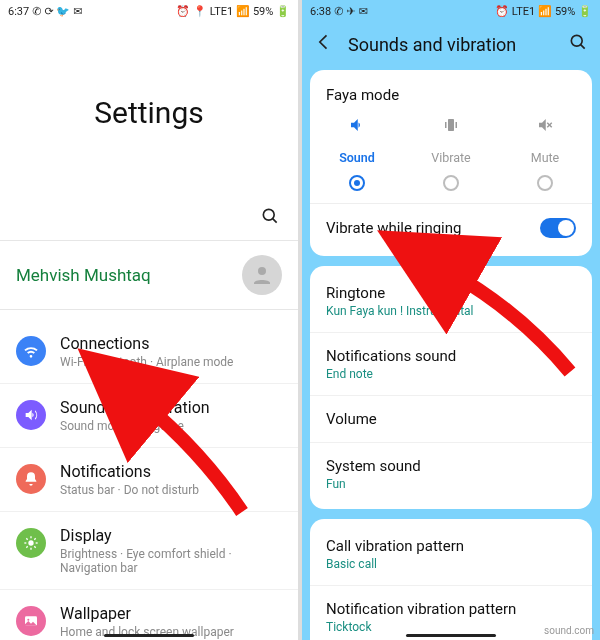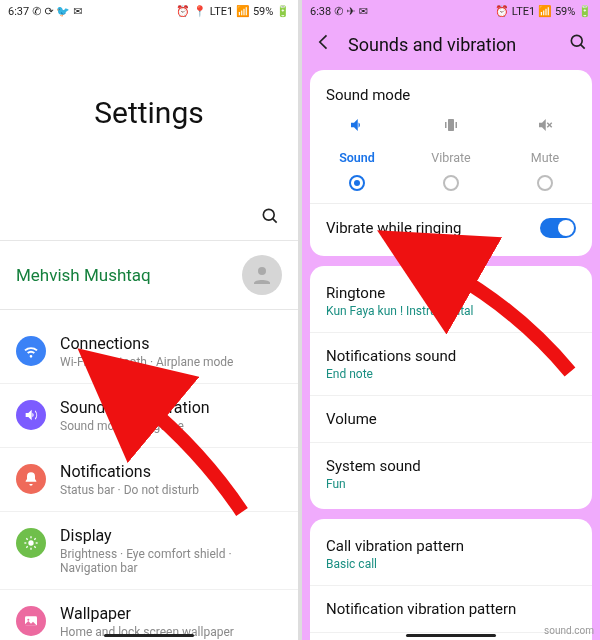--- a/index.html
+++ b/index.html
@@ -43,21 +43,21 @@
   .radio-row { display:flex; justify-content:space-around; padding: 8px 0 12px; border-bottom:1px solid #eee; }
   .radio { width:16px; height:16px; border-radius:50%; border:2px solid #bdbdbd; position:relative; }
   .radio.checked { border-color:#1a73e8; }
   .radio.checked::after { content:''; position:absolute; inset:3px; background:#1a73e8; border-radius:50%; }
   .row { display:flex; justify-content:space-between; align-items:center; padding: 14px 16px; }
   .row + .row { border-top:1px solid #f0f0f0; }
   .row-title { font-size:15px; color:#111; }
   .row-sub { font-size:12px; color:#1a8f82; margin-top:2px; }
   .toggle { width:36px; height:20px; border-radius:10px; background:#1a73e8; position:relative; }
   .toggle::after { content:''; position:absolute; right:2px; top:2px; width:16px; height:16px; border-radius:50%; background:#fff; }
-  .phone-right { background:#f0abfc; }
+  .phone-right { background:#7dd3fc; }
 
   
   .arrow { position:absolute; pointer-events:none; }
   .arrow svg { overflow:visible; }
 
   .watermark { position:absolute; bottom:4px; right:6px; font-size:10px; color:#999; }
   .homebar { position:absolute; bottom:3px; left:50%; transform:translateX(-50%); width:90px; height:3px; border-radius:2px; background:#222; }
 </style>
 </head>
 <body>
@@ -200,21 +200,21 @@
       <span class="appbar-title">Sounds and vibration</span>
       <span>
         <svg viewBox="0 0 24 24" fill="none" stroke="#222" stroke-width="2">
             <circle cx="10.5" cy="10.5" r="6.5"></circle>
             <line x1="20" y1="20" x2="15.2" y2="15.2"></line>
           </svg>
       </span>
     </div>
 
     <div class="card">
-      <div class="section-label">Sound mode</div>
+      <div class="section-label">Faya mode</div>
       <div class="mode-row">
         <div class="mode active">
           <svg viewBox="0 0 24 24" fill="#1a73e8">
               <path d="M4 9v6h4l5 5V4L8 9H4zm12 3a4 4 0 00-2-3.5v7A4 4 0 0016 12z"></path>
             </svg>
           <span>Sound</span>
         </div>
         <div class="mode inactive">
           <svg viewBox="0 0 24 24" fill="#9a9a9a">
               <rect x="8" y="4" width="8" height="16" rx="1"></rect>
@@ -270,20 +270,21 @@
     <div class="card">
       <div class="row">
         <div>
           <div class="row-title">Call vibration pattern</div>
           <div class="row-sub">Basic call</div>
         </div>
       </div>
       <div class="row">
         <div>
           <div class="row-title">Notification vibration pattern</div>
+          <div class="row-sub">Ticktock</div>
         </div>
       </div>
       <div class="row">
         
       </div>
     </div>
     <div class="homebar"></div>
   </div>
 
   <div class="arrow" style="left:132px; top:392px;">

